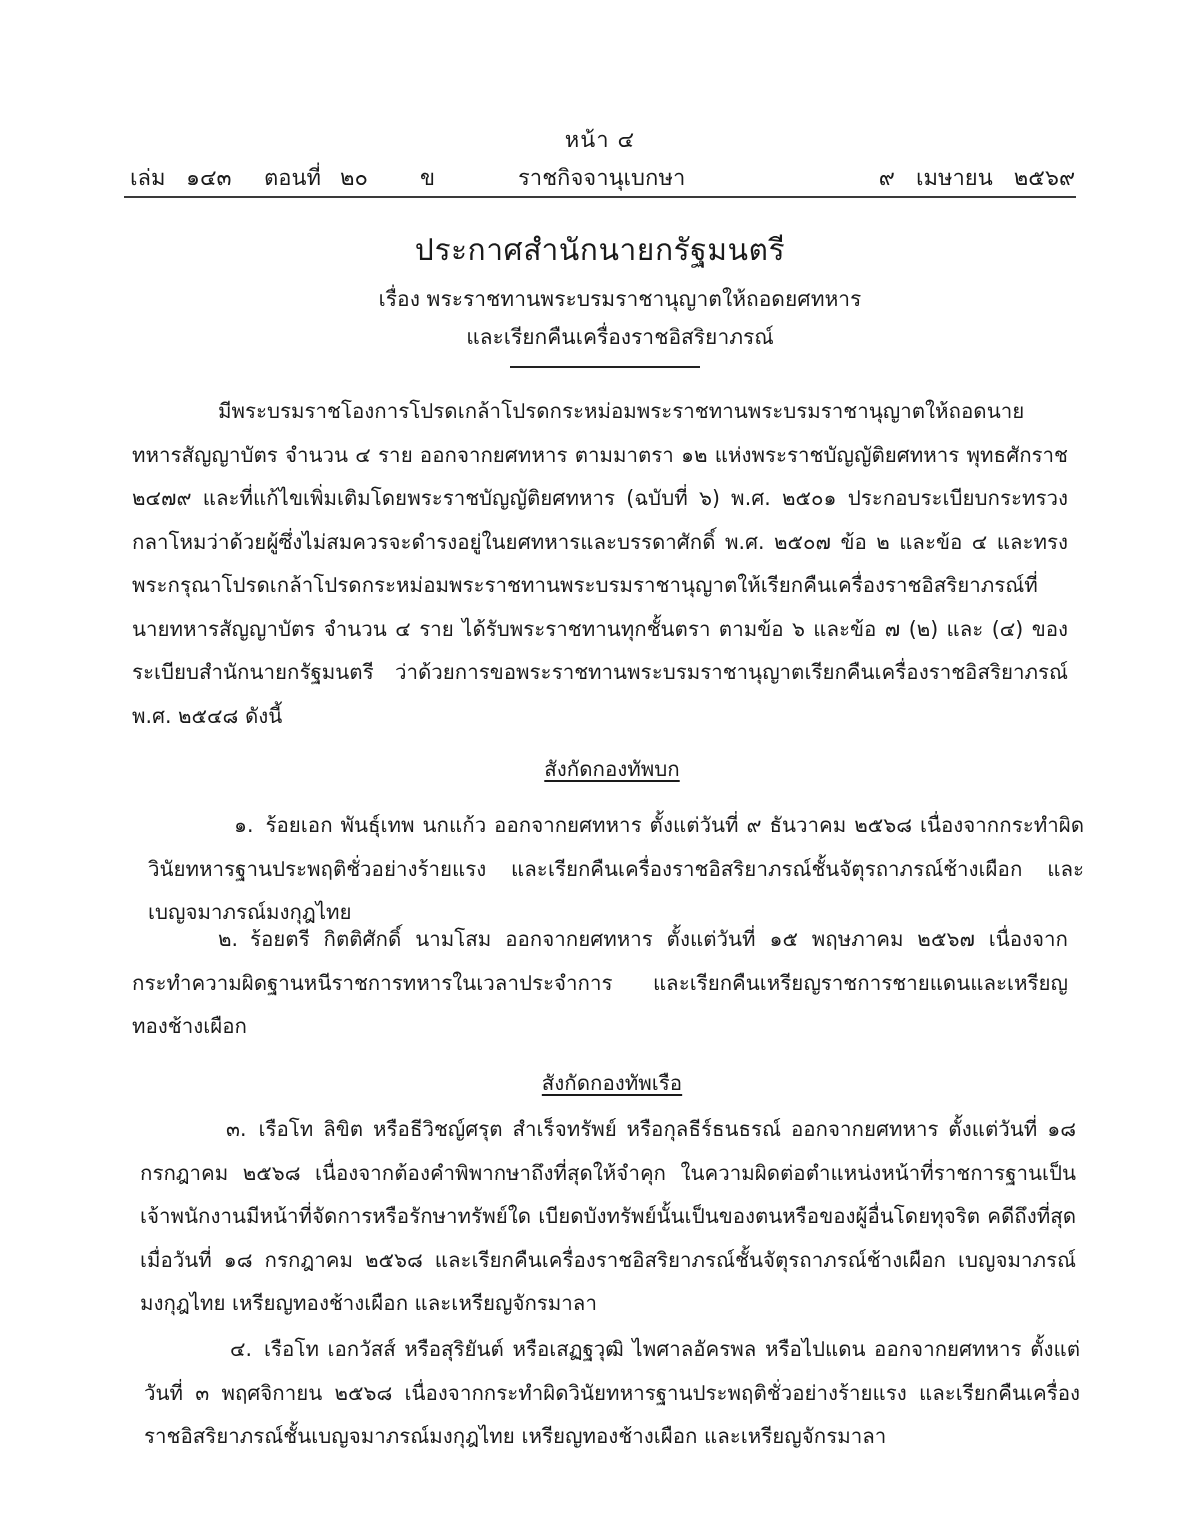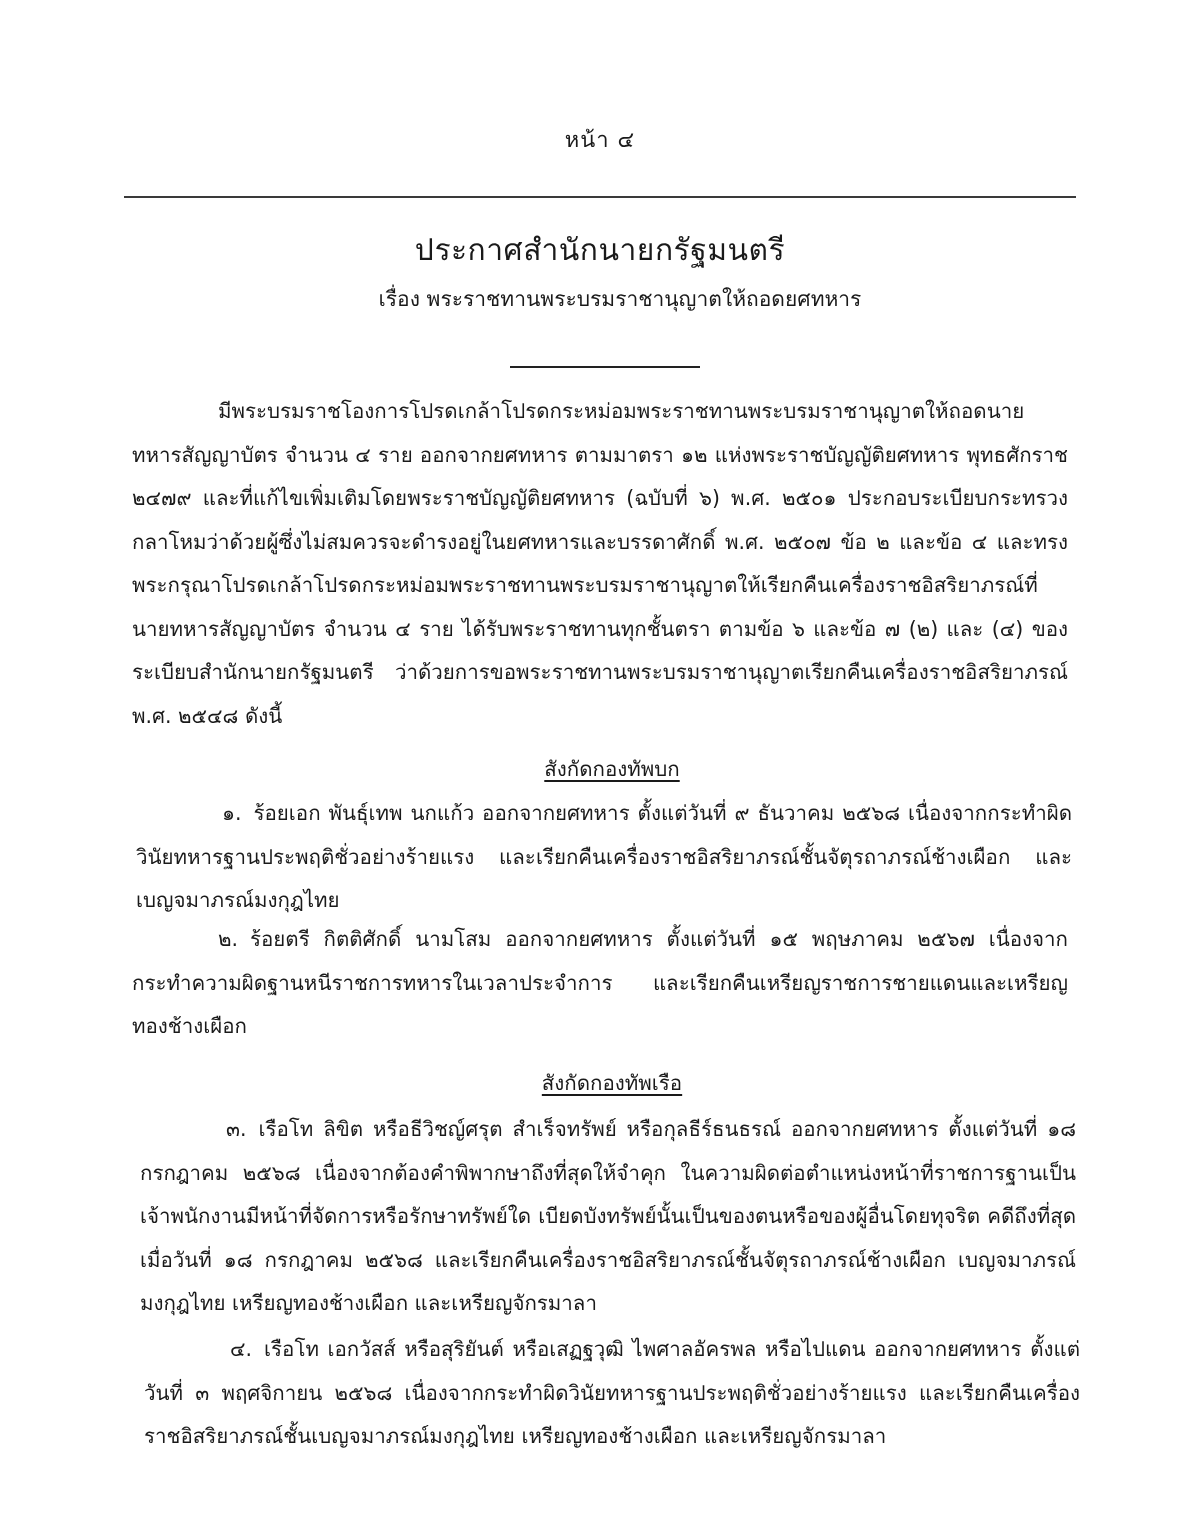--- a/index.html
+++ b/index.html
@@ -115,38 +115,48 @@
     .item-4 { top: 1316px; }
     .item-num { margin-right: 12px; }
   </style>
 </head>
 <body>
 
 <div class="page">
 
   <div class="page-number">หน้า ๔</div>
 
+  <div class="gazette-header">
+    <span class="h-vol-label">เล่ม</span>
+    <span class="h-vol-num">๑๔๓</span>
+    <span class="h-issue-label">ตอนที่</span>
+    <span class="h-issue-num">๒๐</span>
+    <span class="h-issue-suffix">ข</span>
+    <span class="h-gazette-name">ราชกิจจานุเบกษา</span>
+    <span class="h-date">๙ เมษายน ๒๕๖๙</span>
+  </div>
 
   <div class="header-rule"></div>
 
   <div class="title">ประกาศสำนักนายกรัฐมนตรี</div>
 
   <div class="subject">
     <span class="subject-line">เรื่อง  พระราชทานพระบรมราชานุญาตให้ถอดยศทหาร</span>
+    <span class="subject-line">และเรียกคืนเครื่องราชอิสริยาภรณ์</span>
   </div>
 
   <div class="title-rule"></div>
 
   <p class="body-text indent para-intro" style="margin:0;">มีพระบรมราชโองการโปรดเกล้าโปรดกระหม่อมพระราชทานพระบรมราชานุญาตให้ถอดนายทหารสัญญาบัตร จำนวน ๔ ราย ออกจากยศทหาร ตามมาตรา ๑๒ แห่งพระราชบัญญัติยศทหาร พุทธศักราช ๒๔๗๙ และที่แก้ไขเพิ่มเติมโดยพระราชบัญญัติยศทหาร (ฉบับที่ ๖) พ.ศ. ๒๕๐๑ ประกอบระเบียบกระทรวงกลาโหมว่าด้วยผู้ซึ่งไม่สมควรจะดำรงอยู่ในยศทหารและบรรดาศักดิ์ พ.ศ. ๒๕๐๗ ข้อ ๒ และข้อ ๔ และทรงพระกรุณาโปรดเกล้าโปรดกระหม่อมพระราชทานพระบรมราชานุญาตให้เรียกคืนเครื่องราชอิสริยาภรณ์ที่นายทหารสัญญาบัตร จำนวน ๔ ราย ได้รับพระราชทานทุกชั้นตรา ตามข้อ ๖ และข้อ ๗ (๒) และ (๔) ของระเบียบสำนักนายกรัฐมนตรี ว่าด้วยการขอพระราชทานพระบรมราชานุญาตเรียกคืนเครื่องราชอิสริยาภรณ์ พ.ศ. ๒๕๔๘ ดังนี้</p>
 
   <div class="section-heading sec-army">
     <span>สังกัดกองทัพบก</span>
   </div>
 
-  <p class="body-text indent item-1" style="margin:4px;">
+  <p class="body-text indent item-1" style="margin:16px;">
     <span class="item-num">๑.</span><span>ร้อยเอก พันธุ์เทพ  นกแก้ว  ออกจากยศทหาร  ตั้งแต่วันที่  ๙  ธันวาคม  ๒๕๖๘ เนื่องจากกระทำผิดวินัยทหารฐานประพฤติชั่วอย่างร้ายแรง  และเรียกคืนเครื่องราชอิสริยาภรณ์ชั้นจัตุรถาภรณ์ช้างเผือก  และเบญจมาภรณ์มงกุฎไทย</span>
   </p>
 
   <p class="body-text indent item-2" style="margin:0;">
     <span class="item-num">๒.</span><span>ร้อยตรี กิตติศักดิ์  นามโสม  ออกจากยศทหาร  ตั้งแต่วันที่  ๑๕  พฤษภาคม  ๒๕๖๗ เนื่องจากกระทำความผิดฐานหนีราชการทหารในเวลาประจำการ  และเรียกคืนเหรียญราชการชายแดนและเหรียญทองช้างเผือก</span>
   </p>
 
   <div class="section-heading sec-navy">
     <span>สังกัดกองทัพเรือ</span>
   </div>

